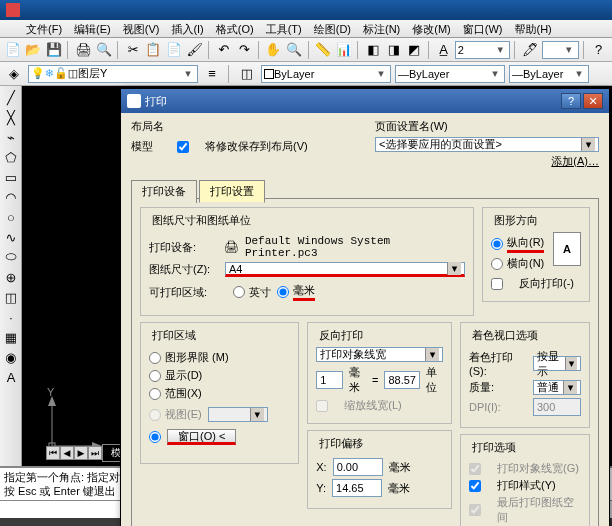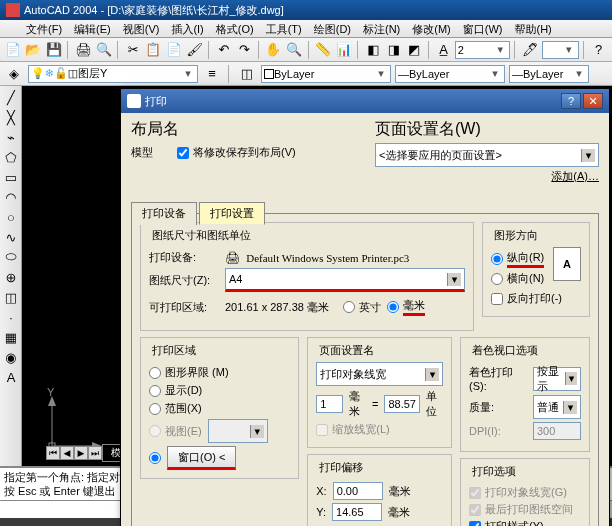--- a/index.html
+++ b/index.html
@@ -31,51 +31,50 @@
 
 .dialog{position:absolute;top:88px;left:120px;width:490px;background:#ece9d8;border:1px solid #000;box-shadow:2px 2px 8px rgba(0,0,0,.5)}
 .dlg-title{background:linear-gradient(#4a7bc0,#2c5aa0);height:24px;color:#fff;display:flex;align-items:center;padding:0 6px;gap:4px}
 .dlg-title .ico{width:14px;height:14px;background:#fff;border-radius:2px}
 .dlg-title .ctrls{margin-left:auto;display:flex;gap:2px}
 .dlg-title .ctrls span{width:20px;height:16px;background:linear-gradient(#6a9bd8,#3b6db0);border:1px solid #2a4a7a;text-align:center;line-height:14px;font-size:11px}
 .dlg-title .ctrls .close{background:linear-gradient(#e07050,#c04020)}
 .dlg-body{padding:6px 10px 10px}
 .row1{display:flex;gap:20px;margin-bottom:6px}
 .grp{flex:1}
-.grp-lbl{font-size:16px;margin-bottom:3px}
-.chk{display:flex;align-items:center;gap:4px;margin:2px 0}
+.grp-lbl{font-size:11px;margin-bottom:3px}
+.chk{display:flex;align-items:center;gap:16px;margin:2px 0}
 .chk input{width:12px;height:12px}
-.sel{width:100%;height:24px;border:1px solid #7b9ebd;background:#fff;display:flex;align-items:center;padding:0 3px}
+.sel{width:100%;height:15px;border:1px solid #7b9ebd;background:#fff;display:flex;align-items:center;padding:0 3px}
 .sel .arr{margin-left:auto;width:14px;text-align:center;background:#d4d0c8;border-left:1px solid #888}
 .addlink{color:#000;text-decoration:underline;font-size:11px;text-align:right;margin-top:2px}
 .tabstrip{display:flex;border-bottom:1px solid #888;margin:4px 0 0}
-.tabstrip .t{padding:3px 10px;border:1px solid #888;border-bottom:none;background:#ece9d8;margin-right:2px;position:relative;top:12px}
+.tabstrip .t{padding:3px 10px;border:1px solid #888;border-bottom:none;background:#ece9d8;margin-right:2px;position:relative;top:5px}
 .tabstrip .t.act{background:#fef9c3;border-bottom:1px solid #ece9d8}
 .tabcontent{border:1px solid #888;border-top:none;padding:8px;background:#ece9d8}
 .fieldset{border:1px solid #bbb;padding:6px 8px 8px;margin-bottom:6px}
 .fieldset>.lg{font-size:11px;margin:-12px 0 4px 0;background:#ece9d8;display:inline-block;padding:0 3px}
 .frow{display:flex;align-items:center;gap:6px;margin:3px 0}
 .frow .lbl{width:70px;white-space:nowrap}
 .cols{display:flex;gap:8px}
 .col1{flex:1.1}
 .col2{flex:1}
 .col3{width:130px}
 .inp{height:18px;border:1px solid #7b9ebd;background:#fff;padding:0 3px;display:flex;align-items:center}
 .radio{display:flex;align-items:center;gap:4px;margin:3px 0}
 .radio input{width:12px;height:12px}
-.btn{height:24px;border:1px solid #888;background:linear-gradient(#fefefe,#e0e0e0);padding:0 10px;display:inline-flex;align-items:center;cursor:default}
+.btn{height:16px;border:1px solid #888;background:linear-gradient(#fefefe,#e0e0e0);padding:0 10px;display:inline-flex;align-items:center;cursor:default}
 .underline-red{border-bottom:3px solid #e00000}
 .a4pic{width:28px;height:34px;border:1px solid #888;background:#fff;position:relative;display:flex;align-items:center;justify-content:center;font-size:14px;font-weight:bold}
 </style>
 </head>
 <body>
 
 <div class="titlebar">
   <span class="ico"></span>
-  <span>AutoCAD 2004 - [D:\家庭装修\图纸\长江村_修改.dwg]</span>
 </div>
 
 <div class="menubar">
   <span>文件(F)</span>
   <span>编辑(E)</span>
   <span>视图(V)</span>
   <span>插入(I)</span>
   <span>格式(O)</span>
   <span>工具(T)</span>
   <span>绘图(D)</span>
@@ -239,32 +238,31 @@
       <div class="t act">打印设置</div>
     </div>
     <div class="tabcontent">
       <div style="display:flex;gap:8px">
         <div style="flex:1">
           <div class="fieldset">
             <div class="lg">图纸尺寸和图纸单位</div>
             <div class="frow">
                 <span class="lbl">打印设备:</span>
               <span style="font-size:12px">🖨</span>
-              <span style="font-family:Liberation Serif, serif">Default Windows System Printer.pc3</span>
+              <span style="font-family:Liberation Mono, monospace">Default Windows System Printer.pc3</span>
               </div>
             <div class="frow">
                 <span class="lbl">图纸尺寸(Z):</span>
               <div class="sel underline-red" style="flex:1">
                   <span>A4</span>
                   <span class="arr">▾</span>
                 </div>
               </div>
             <div class="frow">
                 <span class="lbl">可打印区域:</span>
-              <span>201.61 x 287.38 毫米</span>
               <label class="radio" style="margin-left:8px">
                   <input type="radio" style="">
                   <span>英寸</span>
                 </label>
               <label class="radio">
                   <input type="radio" checked="" style="">
                   <span class="underline-red">毫米</span>
                 </label>
             </div>
           </div>
@@ -323,21 +321,21 @@
             <div class="frow">
                 <label class="radio">
                   <input type="radio" checked="" style="">
                 </label>
               <span class="btn underline-red">窗口(O) &lt;</span>
               </div>
           </div>
         </div>
         <div class="col2">
           <div class="fieldset">
-            <div class="lg">页面设置名</div>
+            <div class="lg">反向打印</div>
             <div class="sel">
                 <span>打印对象线宽</span>
                 <span class="arr">▾</span>
               </div>
             <div class="frow">
               <div class="inp" style="width:32px">
                   <span>1</span>
                 </div>
               <span>毫米</span>
               <span>=</span>
@@ -392,28 +390,28 @@
                   <span>300</span>
                 </div>
               </div>
           </div>
           <div class="fieldset">
             <div class="lg">打印选项</div>
             <label class="chk" style="color:#888">
                 <input type="checkbox" checked="" disabled="" style="">
                 <span>打印对象线宽(G)</span>
               </label>
+            <label class="chk">
+                <input type="checkbox" checked="" style="">
+                <span>打印样式(Y)</span>
+              </label>
             <label class="chk" style="color:#888">
                 <input type="checkbox" checked="" disabled="" style="">
                 <span>最后打印图纸空间</span>
               </label>
-            <label class="chk">
-                <input type="checkbox" checked="" style="">
-                <span>打印样式(Y)</span>
-              </label>
             
           </div>
         </div>
       </div>
     </div>
   </div>
 
 </div>
 
 </body></html>

